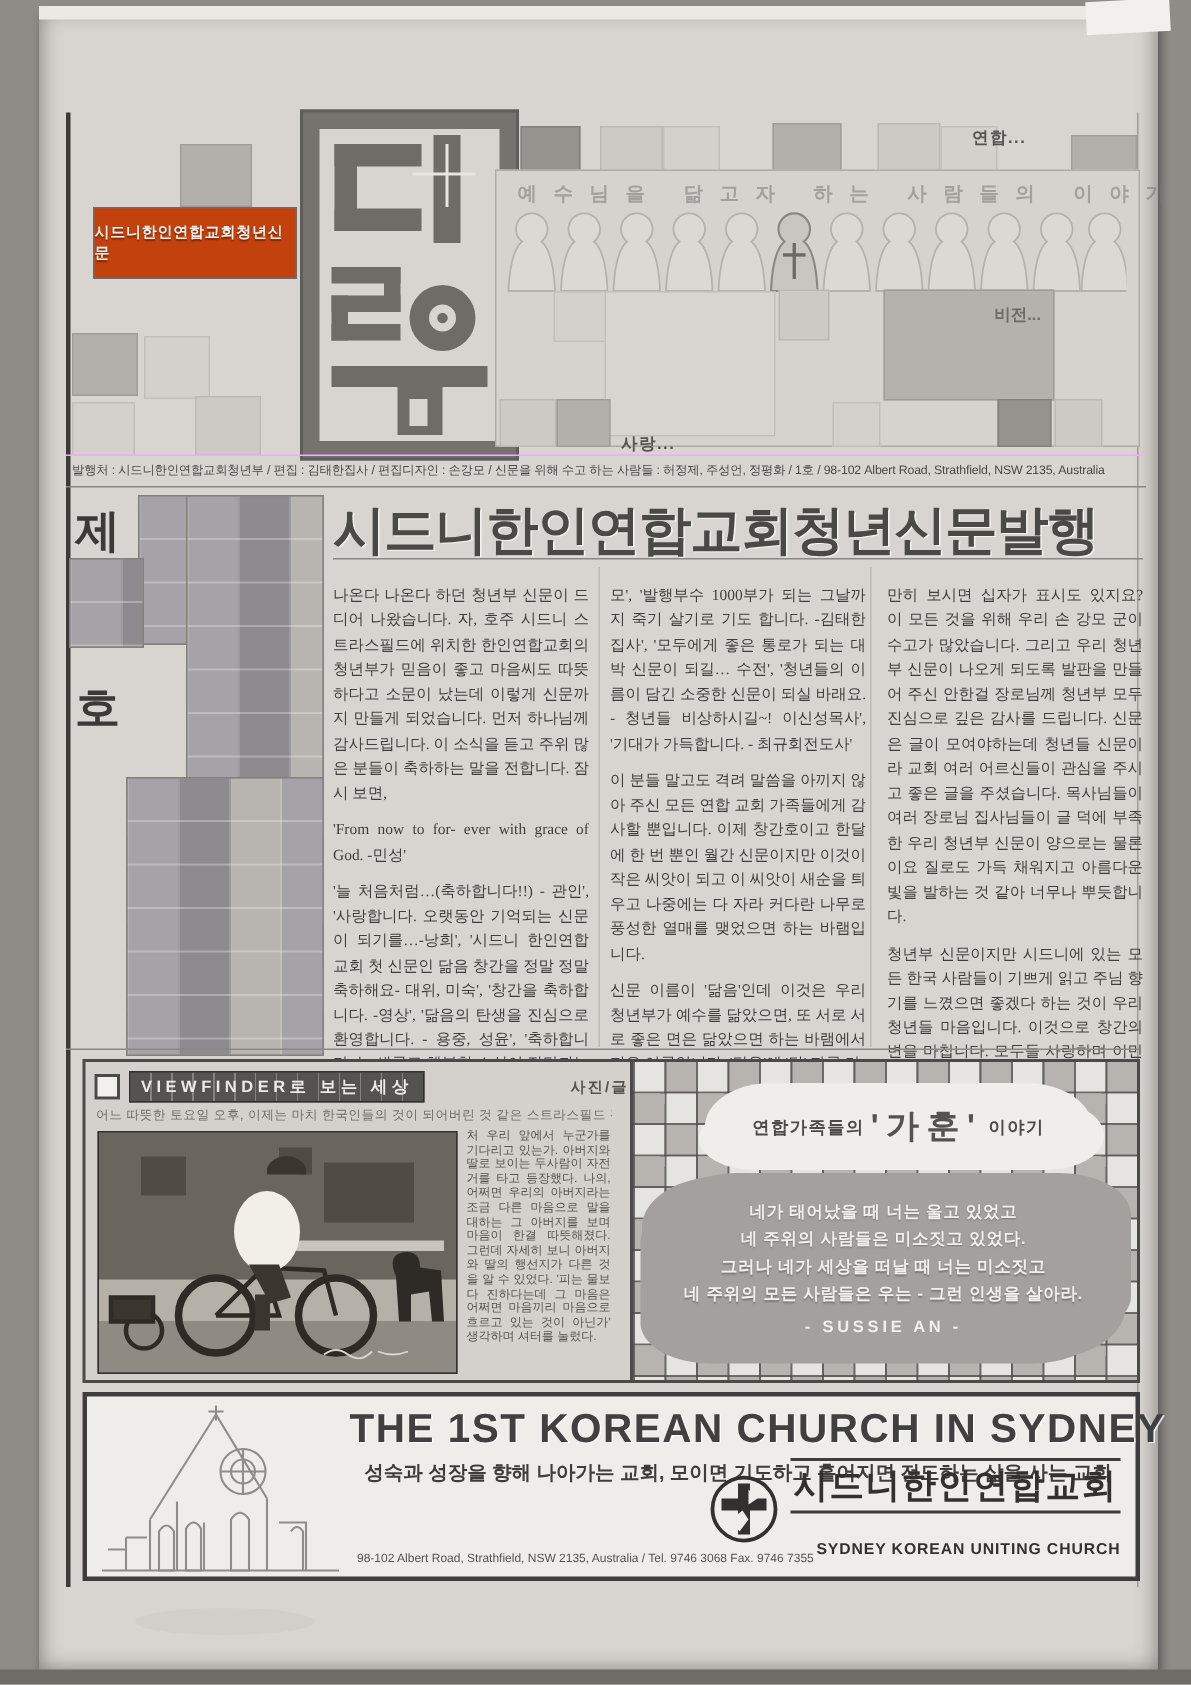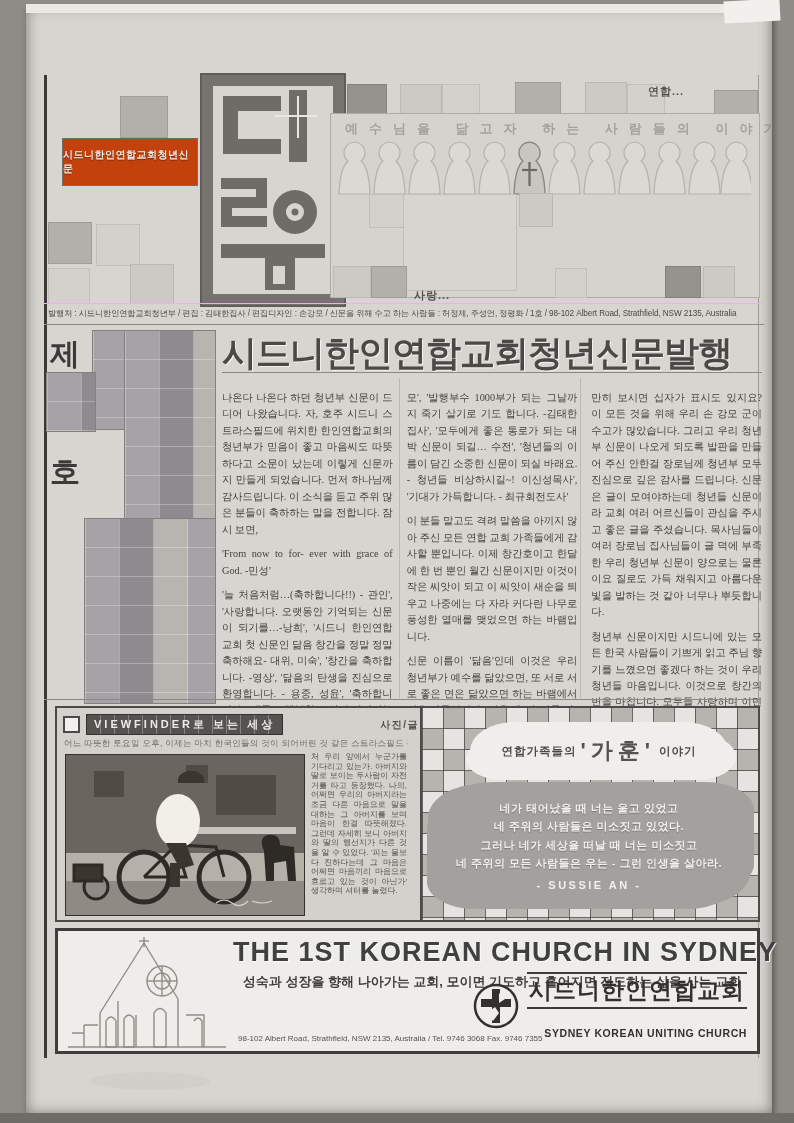--- a/index.html
+++ b/index.html
@@ -167,20 +167,23 @@
           <g stroke="#6b6865" stroke-width="2.2">
             <line x1="192.5" y1="32" x2="192.5" y2="56"></line>
             <line x1="185" y1="40" x2="200" y2="40"></line>
           </g>
         </g>
       </svg>
     </div>
     <div class="sq xl" style="left:38px;top:80px;width:34px;height:32px;position:absolute;"></div>
     <div class="big-outline"></div>
     <div class="sq l" style="left:188px;top:79px;width:32px;height:32px;position:absolute;"></div>
+    <div class="vision-box">
+      <div class="lbl-vision">비전...</div>
+    </div>
     <div class="sq l" style="left:2px;top:152px;width:36px;height:30px;position:absolute;"></div>
     <div class="sq m" style="left:40px;top:152px;width:34px;height:30px;position:absolute;"></div>
     <div class="sq xl" style="left:224px;top:154px;width:30px;height:28px;position:absolute;"></div>
     <div class="sq d" style="left:334px;top:152px;width:34px;height:30px;position:absolute;"></div>
     <div class="sq l" style="left:372px;top:152px;width:30px;height:30px;position:absolute;"></div>
     <div class="lbl-love">사랑...</div>
   </div>
 
   <div class="pubinfo">발행처 : 시드니한인연합교회청년부 / 편집 : 김태한집사 / 편집디자인 : 손강모 / 신문을 위해 수고 하는 사람들 : 허정제, 주성언, 정평화 / 1호 / 98-102 Albert Road, Strathfield, NSW 2135, Australia</div>
 

